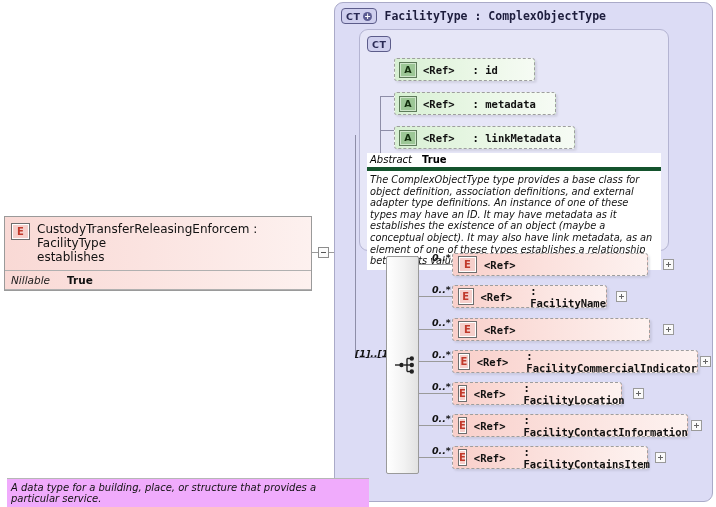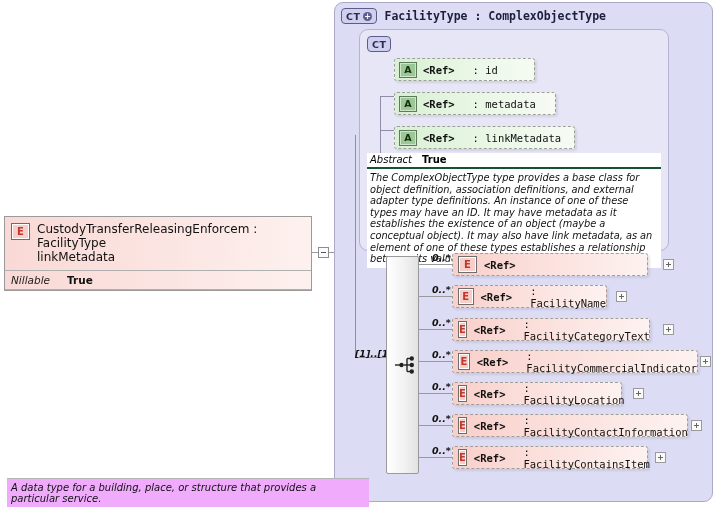--- a/index.html
+++ b/index.html
@@ -199,38 +199,38 @@
   }
   .ref-label {
     font-family: "DejaVu Sans Mono", "Liberation Mono", monospace;
     font-size: 10.5px;
     font-weight: bold;
     color: #111;
   }
   .name-label {
     font-family: "DejaVu Sans Mono", "Liberation Mono", monospace;
     font-size: 10.5px;
-    font-weight: normal;
+    font-weight: bold;
     color: #111;
     margin-left: 18px;
   }
 
   
   .doc-card {
     position: absolute;
     left: 7px; top: 123px;
     width: 294px;
     background: #ffffff;
     box-sizing: border-box;
   }
   .doc-card .abs-row {
     display: flex;
     align-items: baseline;
     padding: 1px 20px 2px 3px;
-    border-bottom: 2px solid #14532d;
+    border-bottom: 4px solid #14532d;
     font-size: 10px;
   }
   .abs-key { font-style: italic; width: 52px; }
   .abs-val { font-weight: bold; }
   .doc-text {
     padding: 3px 4px 3px 3px;
     font-style: italic;
     font-size: 9.8px;
     line-height: 11.6px;
     color: #111;
@@ -309,21 +309,21 @@
 </head>
 <body>
 
 <div id="diagram">
 
   <div class="elem-box">
     <div class="title-row">
       <div class="icon-e">E</div>
       <div class="elem-title">
         <span>CustodyTransferReleasingEnforcem : FacilityType</span><br>
-        <span>linkMetadata</span>
+        <span>establishes</span>
       </div>
     </div>
     <div class="elem-sep"></div>
     <div class="prop-row">
       <span class="prop-key">Nillable</span>
       <span class="prop-val">True</span>
     </div>
     <div class="elem-sep"></div>
   </div>
 
@@ -410,21 +410,20 @@
     <span class="ref-label">&lt;Ref&gt;</span>
     <span class="name-label">: FacilityName</span>
   </div>
   <div class="plus-box" style="left:616px; top:291px;"></div>
 
   <div class="line-h" style="left:419px; top:329px; width:33px;"></div>
   <div class="occurs-label" style="left:432px; top:317px;">0..*</div>
   <div class="el-chip" style="left:452px; top:318px; width:198px;">
     <span class="icon-e2">E</span>
     <span class="ref-label">&lt;Ref&gt;</span>
-    <span class="name-label">: FacilityCategoryText</span>
   </div>
   <div class="plus-box" style="left:663px; top:324px;"></div>
 
   <div class="line-h" style="left:419px; top:361px; width:33px;"></div>
   <div class="occurs-label" style="left:432px; top:349px;">0..*</div>
   <div class="el-chip" style="left:452px; top:350px; width:246px;">
     <span class="icon-e2">E</span>
     <span class="ref-label">&lt;Ref&gt;</span>
     <span class="name-label">: FacilityCommercialIndicator</span>
   </div>

